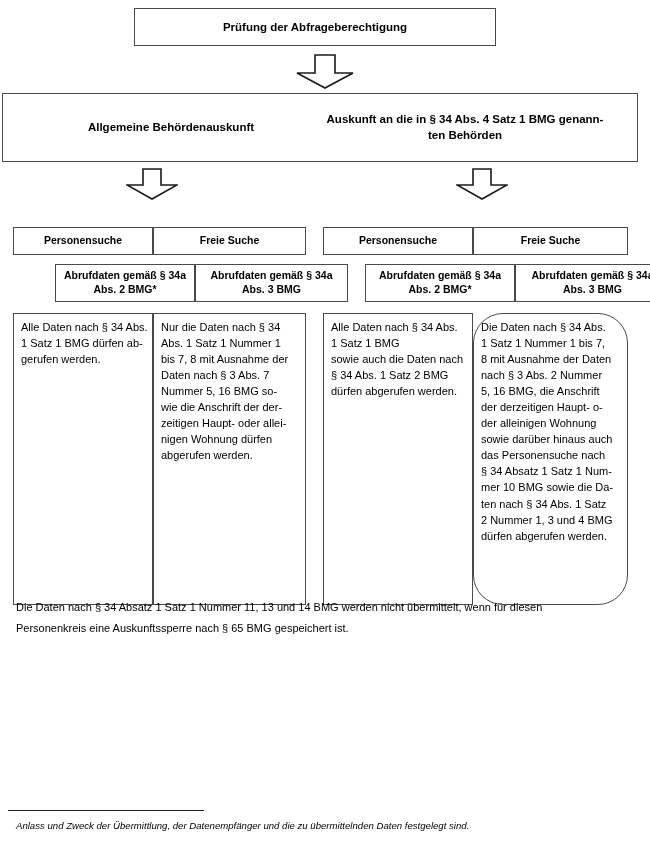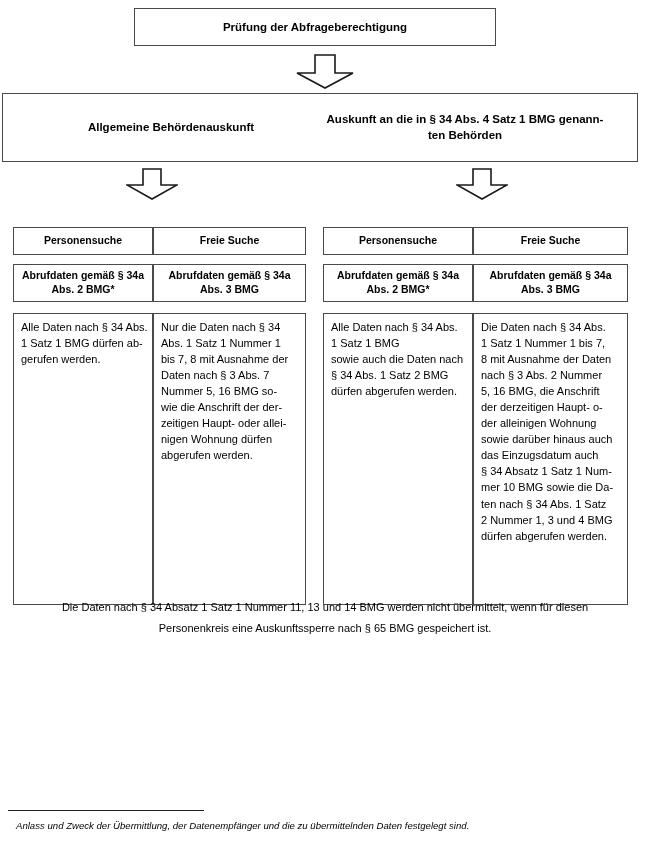--- a/index.html
+++ b/index.html
@@ -79,61 +79,62 @@
   #search-r-free   { left: 473px; width: 155px; }
 
   
   .abrufhdr {
     height: 38px;
     font-size: 10.5px;
     font-weight: bold;
     top: 264px;
     padding: 0 3px;
     line-height: 1.32;
+    margin-left: 42px;
   }
   #abruf-hdr-1 { left: 13px;  width: 140px; }
   #abruf-hdr-2 { left: 153px; width: 153px; }
   #abruf-hdr-3 { left: 323px; width: 150px; }
   #abruf-hdr-4 { left: 473px; width: 155px; }
 
   
   .abrufbody {
     top: 313px;
     height: 292px;
     display: block;
     text-align: left;
     font-size: 11px;
     line-height: 1.46;
     padding: 5px 7px 4px 7px;
   }
   #abruf-body-1 { left: 13px;  width: 140px; }
   #abruf-body-2 { left: 153px; width: 153px; }
   #abruf-body-3 { left: 323px; width: 150px; }
-  #abruf-body-4 { left: 473px; width: 155px; }
+  #abruf-body-4 { left: 473px; width: 155px; border-radius: 30px; }
 
   .abrufbody .ln { display: block; white-space: pre; }
 
   
   .arrow {
     position: absolute;
   }
   .arrow svg { display: block; }
   #arrow-top   { left: 296px; top: 54px;  }
   #arrow-left  { left: 126px; top: 168px; }
   #arrow-right { left: 456px; top: 168px; }
 
   
   #bottom-note {
     position: absolute;
     left: 16px;
     top: 597px;
     width: 618px;
     font-size: 11px;
     line-height: 1.95;
-    text-align: center;
+    text-align: left;
   }
   #bottom-note .ln { display: block; }
 
   
   #footnote-rule {
     position: absolute;
     left: 8px;
     top: 810px;
     width: 196px;
     height: 0;
@@ -256,21 +257,21 @@
 
   <div class="box abrufbody" id="abruf-body-4">
     <span class="ln">Die Daten nach § 34 Abs.</span>
     <span class="ln">1 Satz 1 Nummer 1 bis 7,</span>
     <span class="ln">8 mit Ausnahme der Daten</span>
     <span class="ln">nach § 3 Abs. 2 Nummer</span>
     <span class="ln">5, 16 BMG, die Anschrift</span>
     <span class="ln">der derzeitigen Haupt- o-</span>
     <span class="ln">der alleinigen Wohnung</span>
     <span class="ln">sowie darüber hinaus auch</span>
-    <span class="ln">das Einzugsdatum auch</span>
+    <span class="ln">das Personensuche nach</span>
     <span class="ln">§ 34 Absatz 1 Satz 1 Num-</span>
     <span class="ln">mer 10 BMG sowie die Da-</span>
     <span class="ln">ten nach § 34 Abs. 1 Satz</span>
     <span class="ln">2 Nummer 1, 3 und 4 BMG</span>
     <span class="ln">dürfen abgerufen werden.</span>
   </div>
 
   <div id="bottom-note">
     <span class="ln">Die Daten nach § 34 Absatz 1 Satz 1 Nummer 11, 13 und 14 BMG werden nicht übermittelt, wenn für diesen</span>
     <span class="ln">Personenkreis eine Auskunftssperre nach § 65 BMG gespeichert ist.</span>

